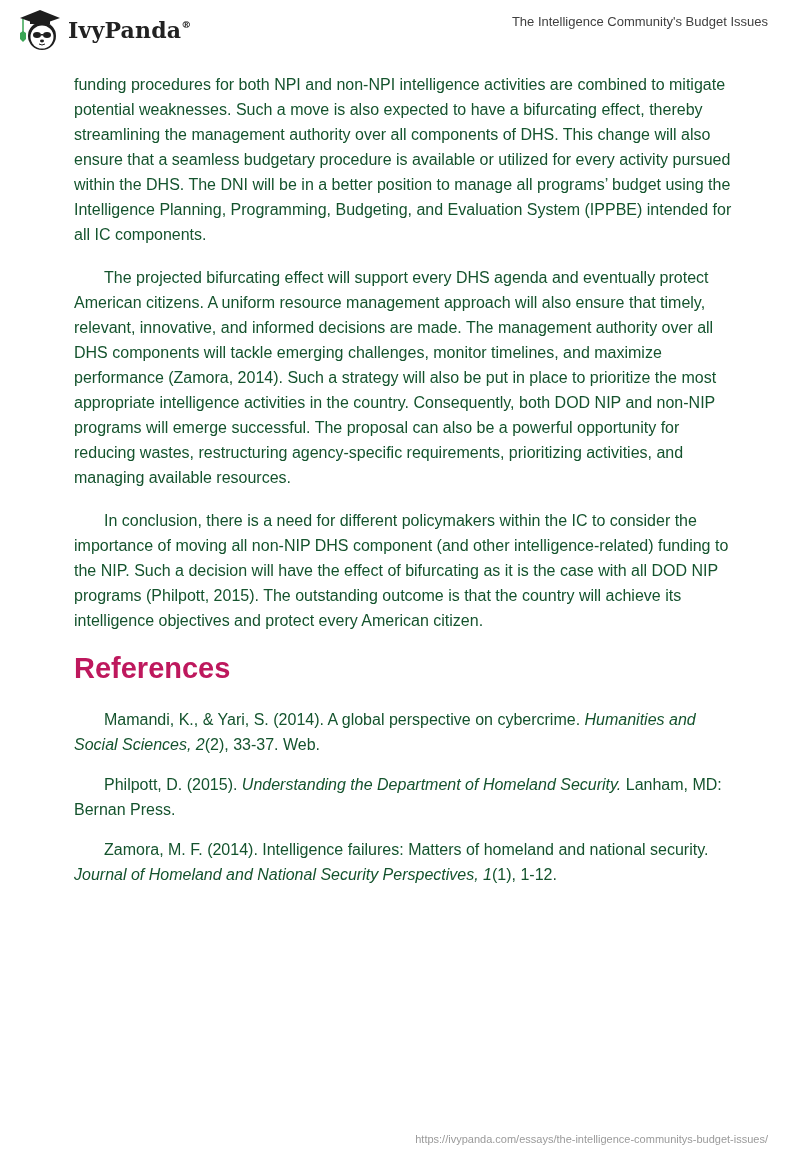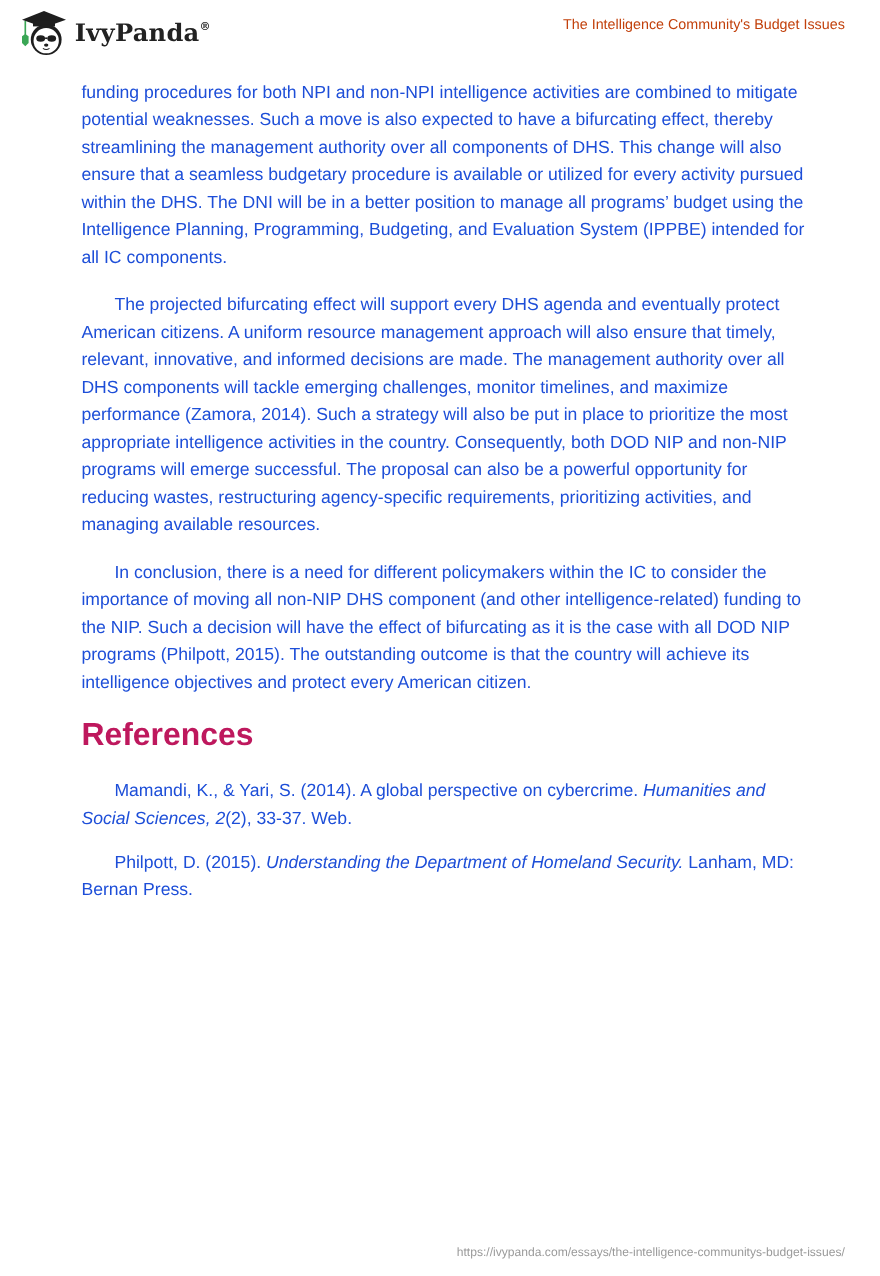--- a/index.html
+++ b/index.html
@@ -4,23 +4,23 @@
 <style>
   html, body { margin: 0; padding: 0; background: #ffffff; }
   body { width: 800px; height: 1160px; position: relative; overflow: hidden;
          font-family: "Liberation Sans", sans-serif; color: #222222; }
   .header { position: absolute; left: 0; top: 0; width: 800px; height: 62px; }
   .logo { position: absolute; left: 18px; top: 8px; display: flex; align-items: center; }
   .logo svg { display: block; }
   .logo-text { font-family: "DejaVu Serif", serif; font-weight: bold; font-size: 22px;
                color: #222; margin-left: 6px; letter-spacing: 0.2px; }
   .logo-text sup { font-size: 10px; position: relative; top: -2px; }
-  .doc-title { position: absolute; right: 32px; top: 14px; font-size: 13px; color: #c2410c; }
+  .doc-title { position: absolute; right: 32px; top: 14px; font-size: 13px; color: #404040; }
   .content { position: absolute; left: 74px; top: 72px; width: 660px; }
-  p { margin: 0; font-size: 16px; line-height: 25px; color: #1d4ed8; }
+  p { margin: 0; font-size: 16px; line-height: 25px; color: #14532d; }
   .para { margin-bottom: 18px; }
   .indent { text-indent: 30px; }
   h2 { margin: 14px 0 22px 0; font-size: 29px; font-weight: bold; color: #be185d; line-height: 34px; }
   .ref { margin-bottom: 15px; text-indent: 30px; }
   .ref i { font-style: italic; }
   .footer-url { position: absolute; right: 32px; top: 1133px; font-size: 11px; color: #9a9a9a; }
 </style>
 </head>
 <body>
 
@@ -46,15 +46,16 @@
 
 <div class="content">
   <p class="para">funding procedures for both NPI and non-NPI intelligence activities are combined to mitigate potential weaknesses. Such a move is also expected to have a bifurcating effect, thereby streamlining the management authority over all components of DHS. This change will also ensure that a seamless budgetary procedure is available or utilized for every activity pursued within the DHS. The DNI will be in a better position to manage all programs’ budget using the Intelligence Planning, Programming, Budgeting, and Evaluation System (IPPBE) intended for all IC components.</p>
   <p class="para indent">The projected bifurcating effect will support every DHS agenda and eventually protect American citizens. A uniform resource management approach will also ensure that timely, relevant, innovative, and informed decisions are made. The management authority over all DHS components will tackle emerging challenges, monitor timelines, and maximize performance (Zamora, 2014). Such a strategy will also be put in place to prioritize the most appropriate intelligence activities in the country. Consequently, both DOD NIP and non-NIP programs will emerge successful. The proposal can also be a powerful opportunity for reducing wastes, restructuring agency-specific requirements, prioritizing activities, and managing available resources.</p>
   <p class="para indent">In conclusion, there is a need for different policymakers within the IC to consider the importance of moving all non-NIP DHS component (and other intelligence-related) funding to the NIP. Such a decision will have the effect of bifurcating as it is the case with all DOD NIP programs (Philpott, 2015). The outstanding outcome is that the country will achieve its intelligence objectives and protect every American citizen.</p>
 
   <h2>References</h2>
 
   <p class="ref"><span>Mamandi, K., &amp; Yari, S. (2014). A global perspective on cybercrime. </span><i>Humanities and Social Sciences, 2</i><span>(2), 33-37. Web.</span></p>
   <p class="ref"><span>Philpott, D. (2015). </span><i>Understanding the Department of Homeland Security.</i><span> Lanham, MD: Bernan Press.</span></p>
+  <p class="ref"><span>Zamora, M. F. (2014). Intelligence failures: Matters of homeland and national security. </span><i>Journal of Homeland and National Security Perspectives, 1</i><span>(1), 1-12.</span></p>
 </div>
 
 <div class="footer-url">https://ivypanda.com/essays/the-intelligence-communitys-budget-issues/</div>
 
 </body></html>

